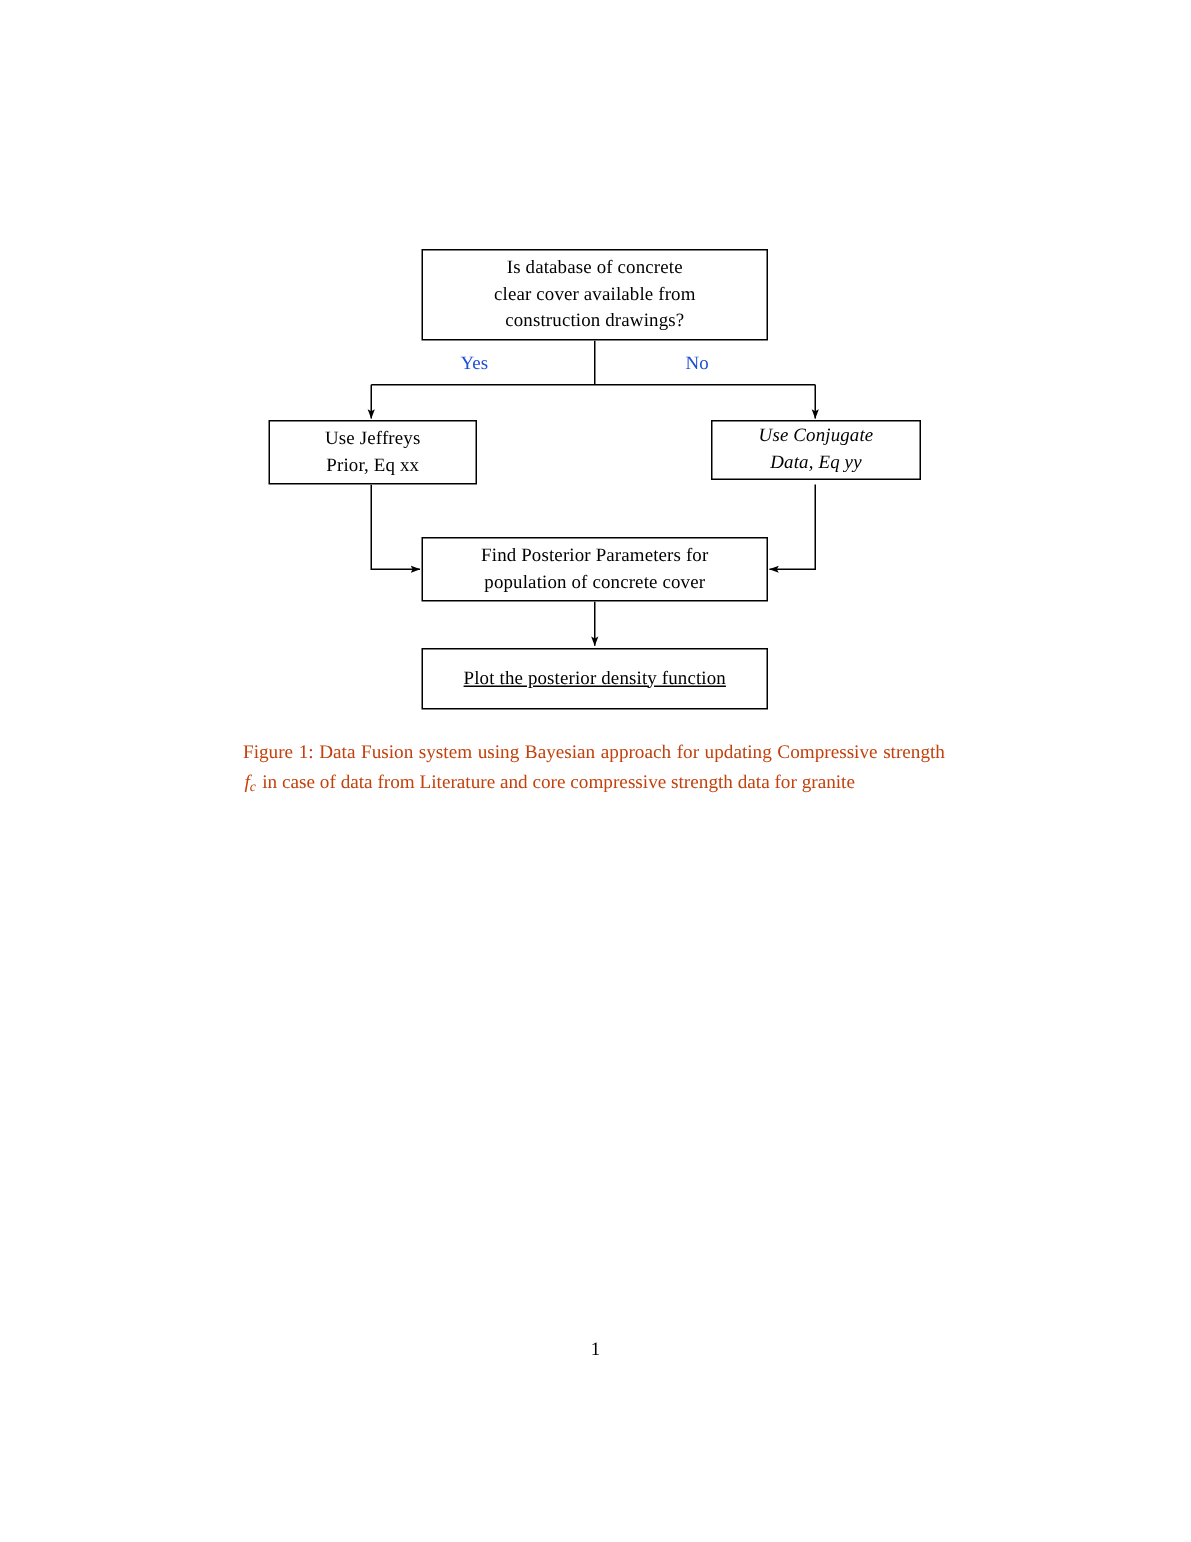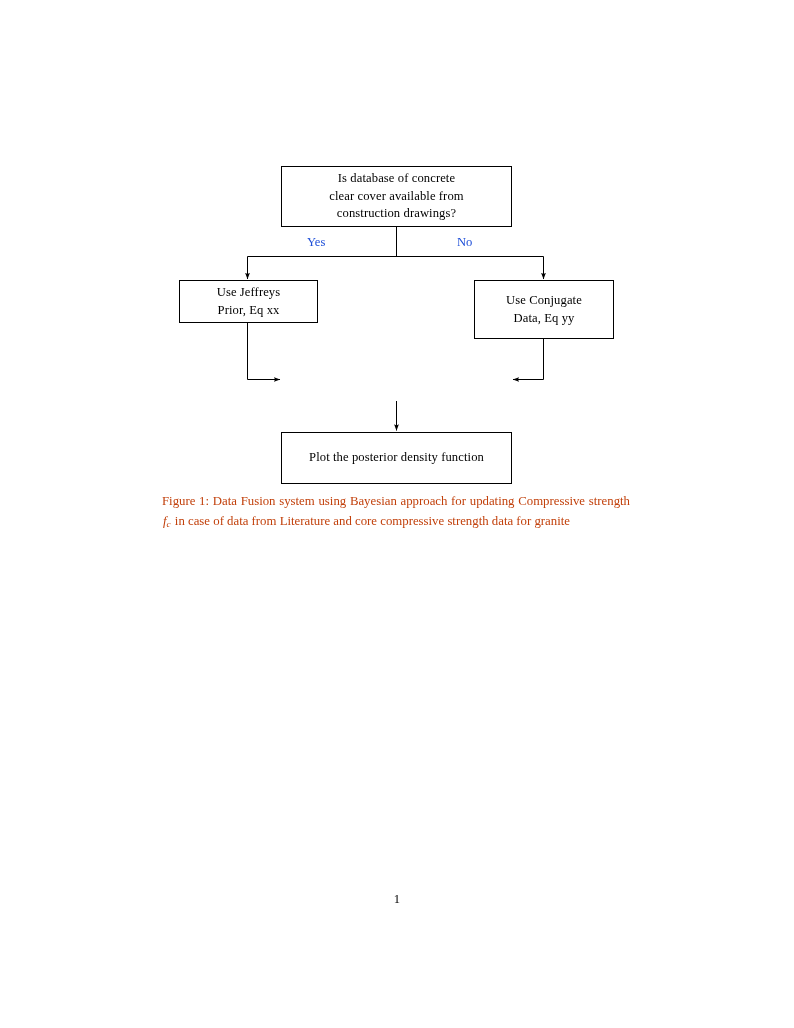--- a/index.html
+++ b/index.html
@@ -49,23 +49,23 @@
     font-size: 12.6px;
     line-height: 1.42;
     text-align: center;
     color: #000;
     letter-spacing: 0.1px;
   }
   .node-box .ln { display: block; white-space: nowrap; }
 
   #node-decision { left: 281px; top: 166px; width: 231px; height: 61px; }
   #node-jeffreys  { left: 179px; top: 280px; width: 139px; height: 43px; }
-  #node-conjugate { left: 474px; top: 280px; width: 140px; height: 59px; }
+  #node-conjugate { left: 474px; top: 280px; width: 140px; height: 40px; font-style: italic; }
   #node-posterior { left: 281px; top: 358px; width: 231px; height: 43px; }
-  #node-plot      { left: 281px; top: 432px; width: 231px; height: 52px; }
+  #node-plot      { left: 281px; top: 432px; width: 231px; height: 41px; text-decoration: underline; }
 
   .edge-label {
     position: absolute;
     font-size: 12.6px;
     line-height: 1;
     color: #1d4ed8;
     white-space: nowrap;
   }
   #label-yes { left: 307px; top: 236px; }
   #label-no  { left: 457px; top: 236px; text-align: right; }
@@ -141,20 +141,24 @@
     <div class="node-box" id="node-jeffreys">
       <span class="ln">Use Jeffreys</span>
       <span class="ln">Prior, Eq xx</span>
     </div>
 
     <div class="node-box" id="node-conjugate">
       <span class="ln">Use Conjugate</span>
       <span class="ln">Data, Eq yy</span>
     </div>
 
+    <div class="node-box" id="node-posterior">
+      <span class="ln">Find Posterior Parameters for</span>
+      <span class="ln">population of concrete cover</span>
+    </div>
 
     <div class="node-box" id="node-plot">
       <span class="ln">Plot the posterior density function</span>
     </div>
 
     <div class="edge-label" id="label-yes">Yes</div>
     <div class="edge-label" id="label-no">No</div>
 
   </div>
 

